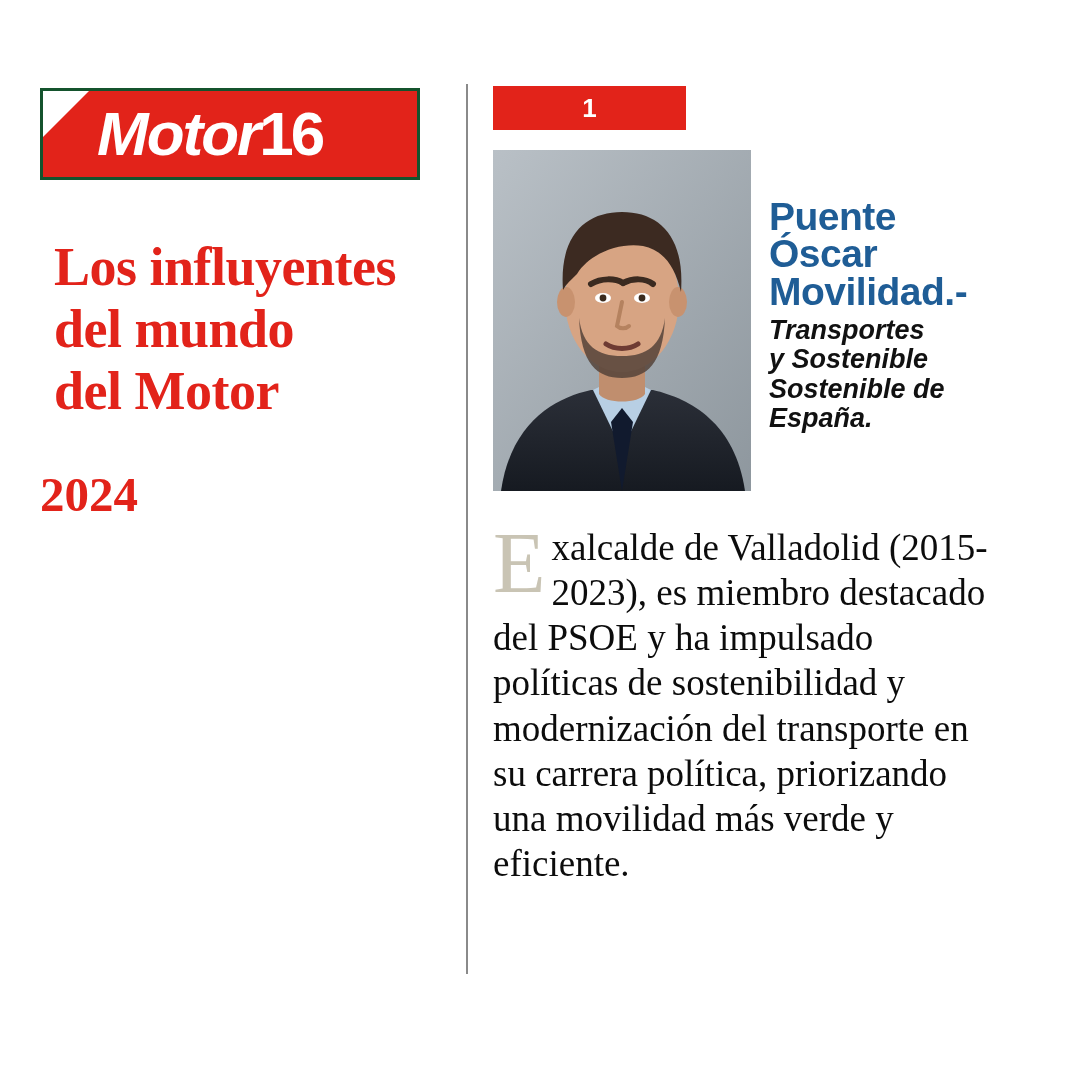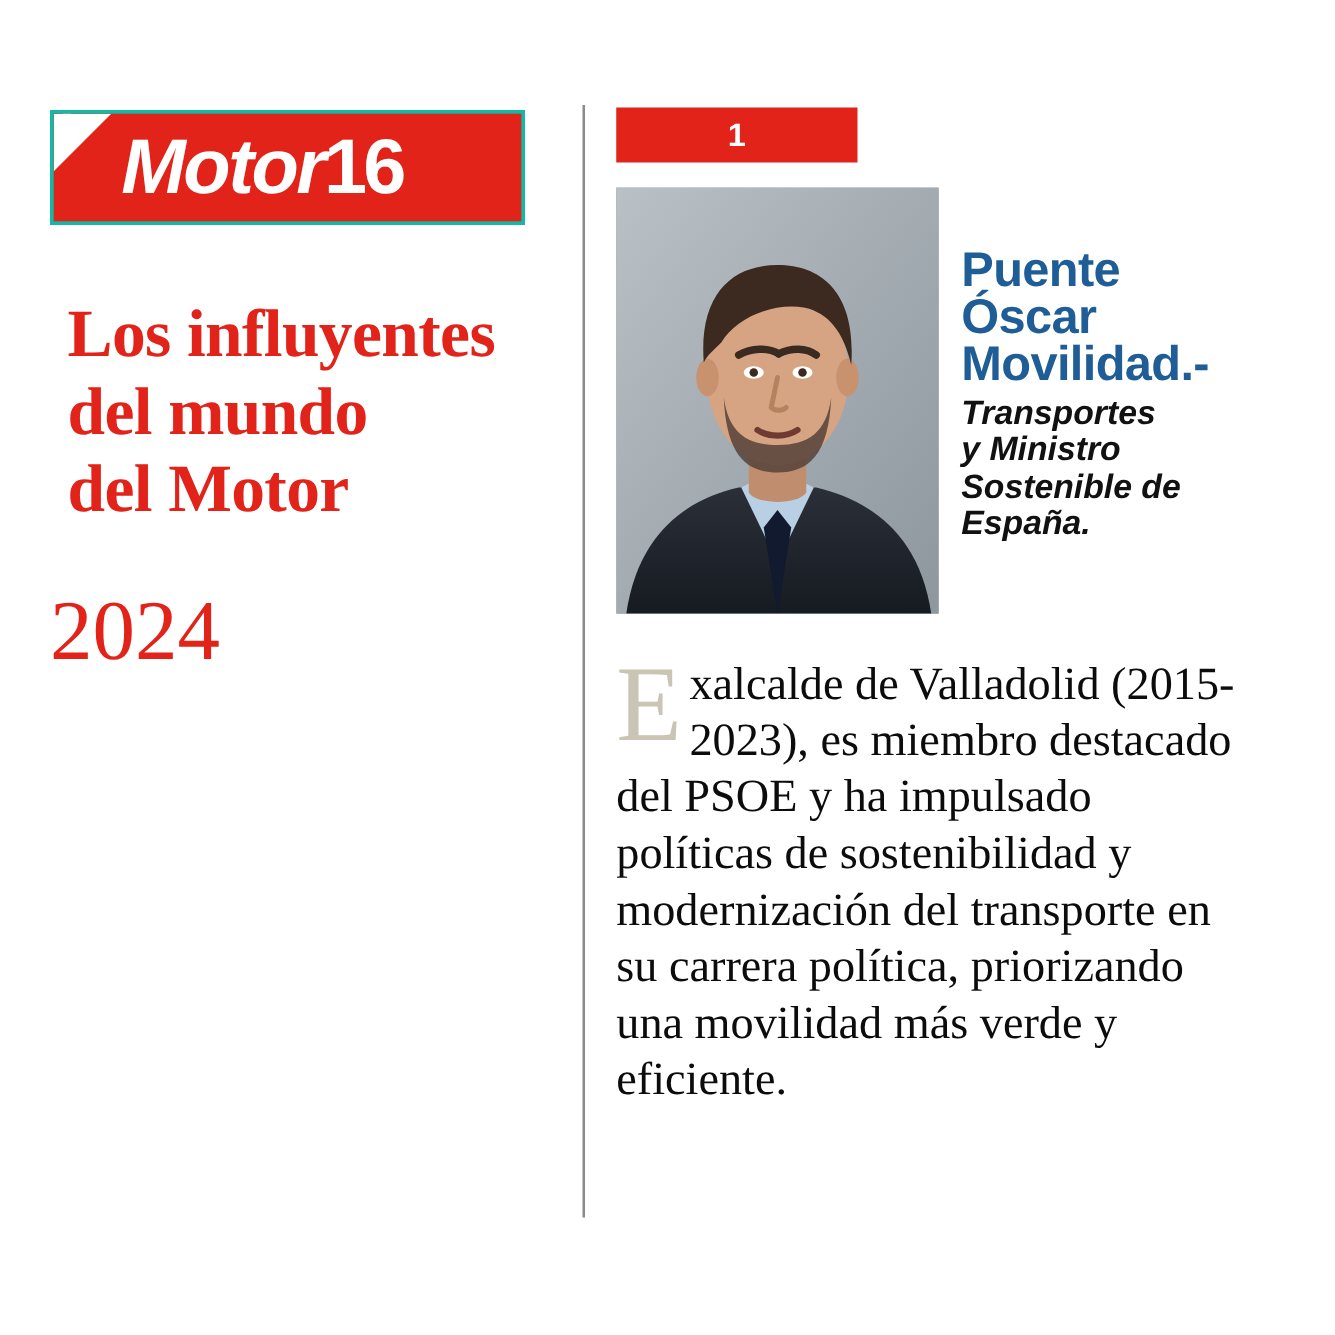--- a/index.html
+++ b/index.html
@@ -26,21 +26,21 @@
     position: absolute;
     left: 40px;
     top: 88px;
     width: 390px;
   }
   .logo-box {
     position: relative;
     width: 380px;
     height: 92px;
     background: #e2231a;
-    border: 3px solid #14b8a6;
+    border: 3px solid #14532d;
     box-sizing: border-box;
     display: flex;
     align-items: center;
     overflow: hidden;
   }
   .logo-inner {
     position: relative;
     width: 100%;
     height: 100%;
     background: #e2231a;
@@ -100,22 +100,22 @@
     margin-left: 14px;
   }
   .headline .line {
     display: block;
     white-space: nowrap;
   }
   .year {
     margin-top: 48px;
     color: #e2231a;
     font-family: "Liberation Serif", serif;
-    font-weight: normal;
-    font-size: 68px;
+    font-weight: bold;
+    font-size: 49px;
     line-height: 1;
     letter-spacing: 0px;
   }
 
   
   .divider {
     position: absolute;
     left: 466px;
     top: 84px;
     width: 2px;
@@ -282,21 +282,21 @@
       </div>
 
       <div class="person-info">
         <div class="person-name">
           <span class="nline">Puente</span>
           <span class="nline">Óscar</span>
           <span class="nline">Movilidad.-</span>
         </div>
         <div class="person-role">
           <span class="rline">Transportes</span>
-          <span class="rline">y Ministro</span>
+          <span class="rline">y Sostenible</span>
           <span class="rline">Sostenible de</span>
           <span class="rline">España.</span>
         </div>
       </div>
     </div>
 
     <div class="body-text">
       <span class="dropcap">E</span><span>xalcalde de Valladolid (2015-2023), es miembro destacado del PSOE y ha impulsado políticas de sostenibilidad y modernización del transporte en su carrera política, priorizando una movilidad más verde y eficiente.</span>
     </div>
 

